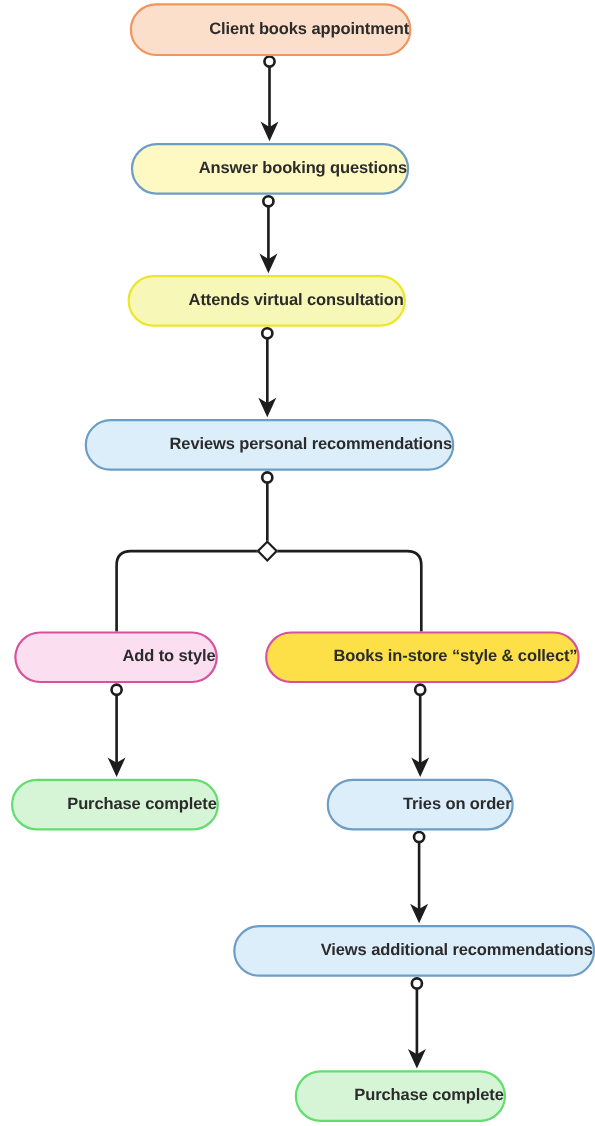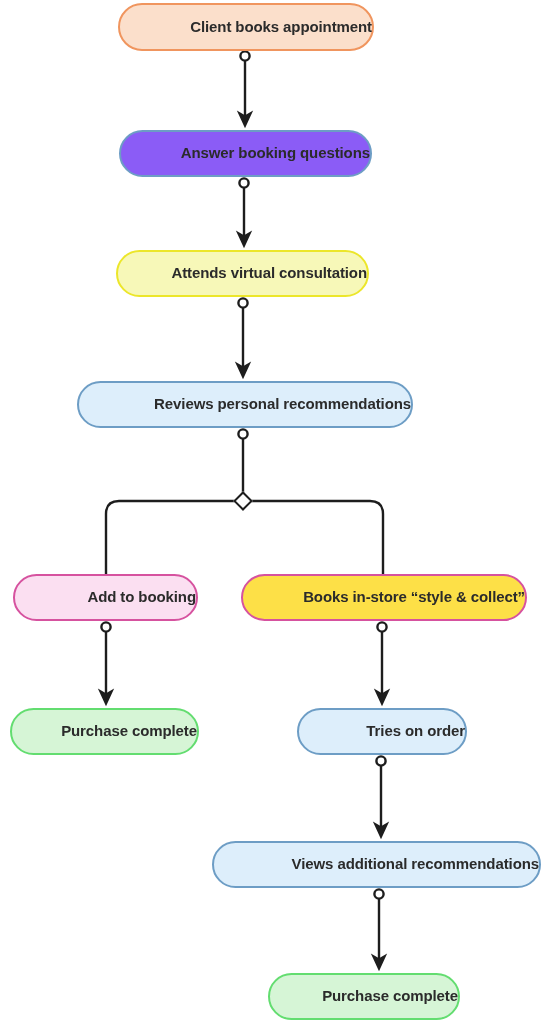--- a/index.html
+++ b/index.html
@@ -115,34 +115,34 @@
 
     <g>
       <line x1="379" y1="894" x2="379" y2="967" stroke="#1d1d1d" stroke-width="2.4" marker-end="url(#arrowhead)"></line>
       <circle cx="379" cy="894" r="4.6" fill="#ffffff" stroke="#1d1d1d" stroke-width="2.4"></circle>
     </g>
   </svg>
 
   <div class="node" id="node-n1" style="left: 118px; top: 3px; width: 256px; height: 48px; background: rgb(251, 223, 203); border-color: rgb(240, 149, 94);">
     <span class="node-label">Client books appointment</span>
   </div>
-  <div class="node" id="node-n2" style="left: 119px; top: 130px; width: 253px; height: 47px; background: #8b5cf6; border-color: rgb(109, 157, 197);">
+  <div class="node" id="node-n2" style="left: 119px; top: 130px; width: 253px; height: 47px; background: #fef9c3; border-color: rgb(109, 157, 197);">
     <span class="node-label">Answer booking questions</span>
   </div>
   <div class="node" id="node-n4" style="left: 77px; top: 381px; width: 336px; height: 47px; background: rgb(221, 238, 251); border-color: rgb(109, 157, 197);">
     <span class="node-label">Reviews personal recommendations</span>
   </div>
   <div class="node" id="node-n3" style="left: 116px; top: 250px; width: 253px; height: 47px; background: rgb(247, 248, 184); border-color: rgb(236, 230, 42);">
     <span class="node-label">Attends virtual consultation</span>
   </div>
 
   <div class="junction" id="node-j1" style="left: 236px; top: 494px; width: 14px; height: 14px;"></div>
 
   <div class="node" id="node-n5" style="left: 13px; top: 574px; width: 185px; height: 47px; background: rgb(251, 223, 241); border-color: rgb(214, 82, 159);">
-    <span class="node-label">Add to booking</span>
+    <span class="node-label">Add to style</span>
   </div>
   <div class="node" id="node-n6" style="left: 241px; top: 574px; width: 286px; height: 47px; background: #fde047; border-color: rgb(214, 82, 159);">
     <span class="node-label">Books in-store “style &amp; collect”</span>
   </div>
   <div class="node" id="node-n7" style="left: 10px; top: 708px; width: 189px; height: 47px; background: rgb(214, 245, 214); border-color: rgb(99, 221, 112);">
     <span class="node-label">Purchase complete</span>
   </div>
   <div class="node" id="node-n8" style="left: 297px; top: 708px; width: 170px; height: 47px; background: rgb(221, 238, 251); border-color: rgb(109, 157, 197);">
     <span class="node-label">Tries on order</span>
   </div>

